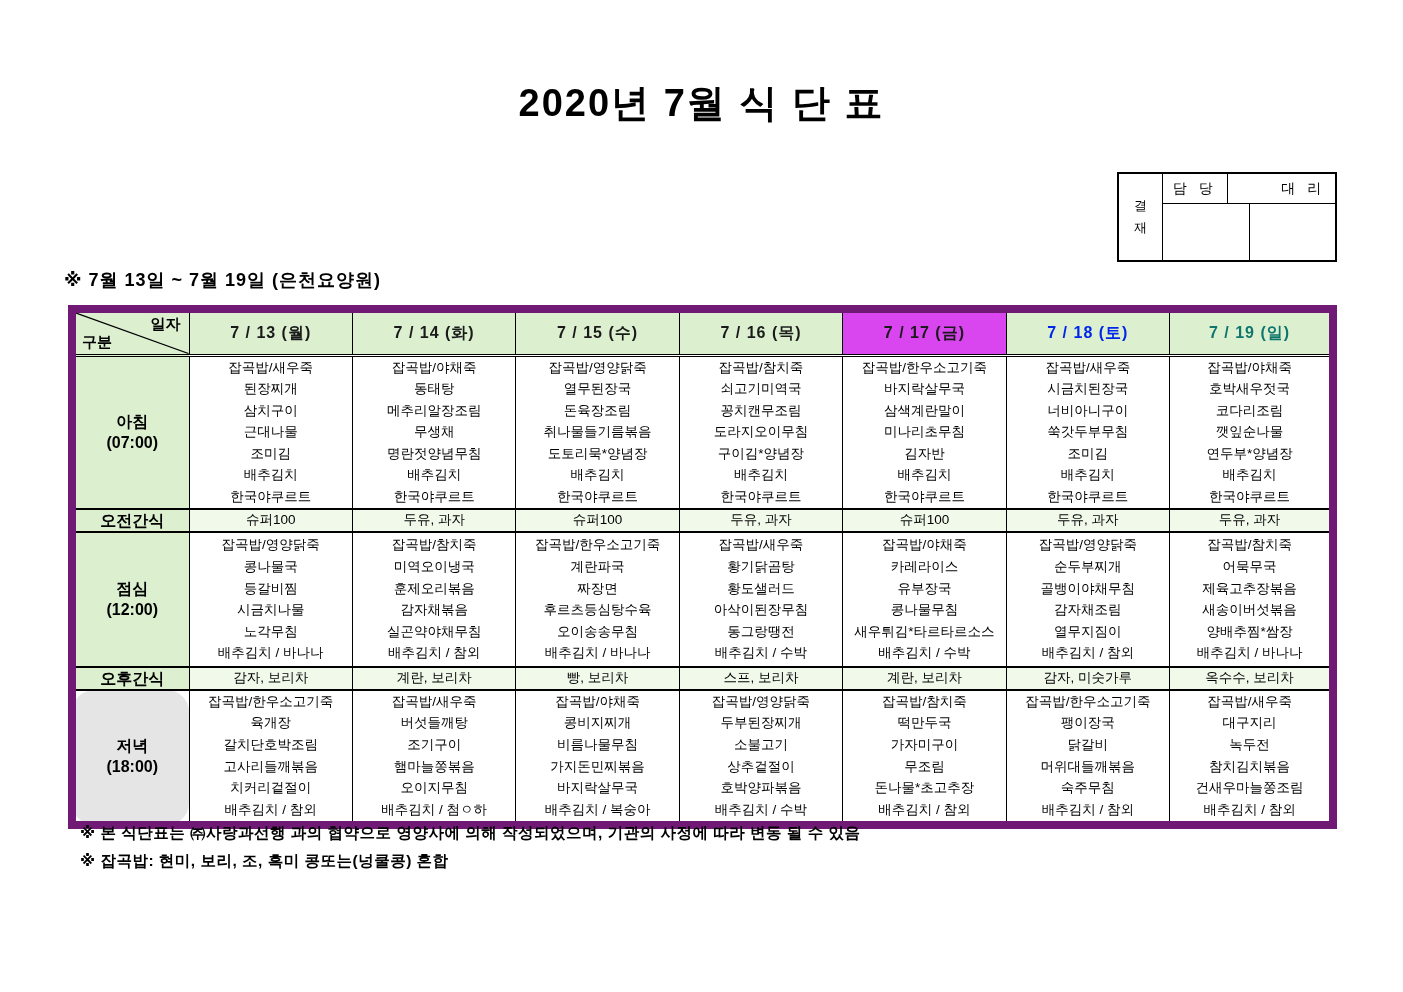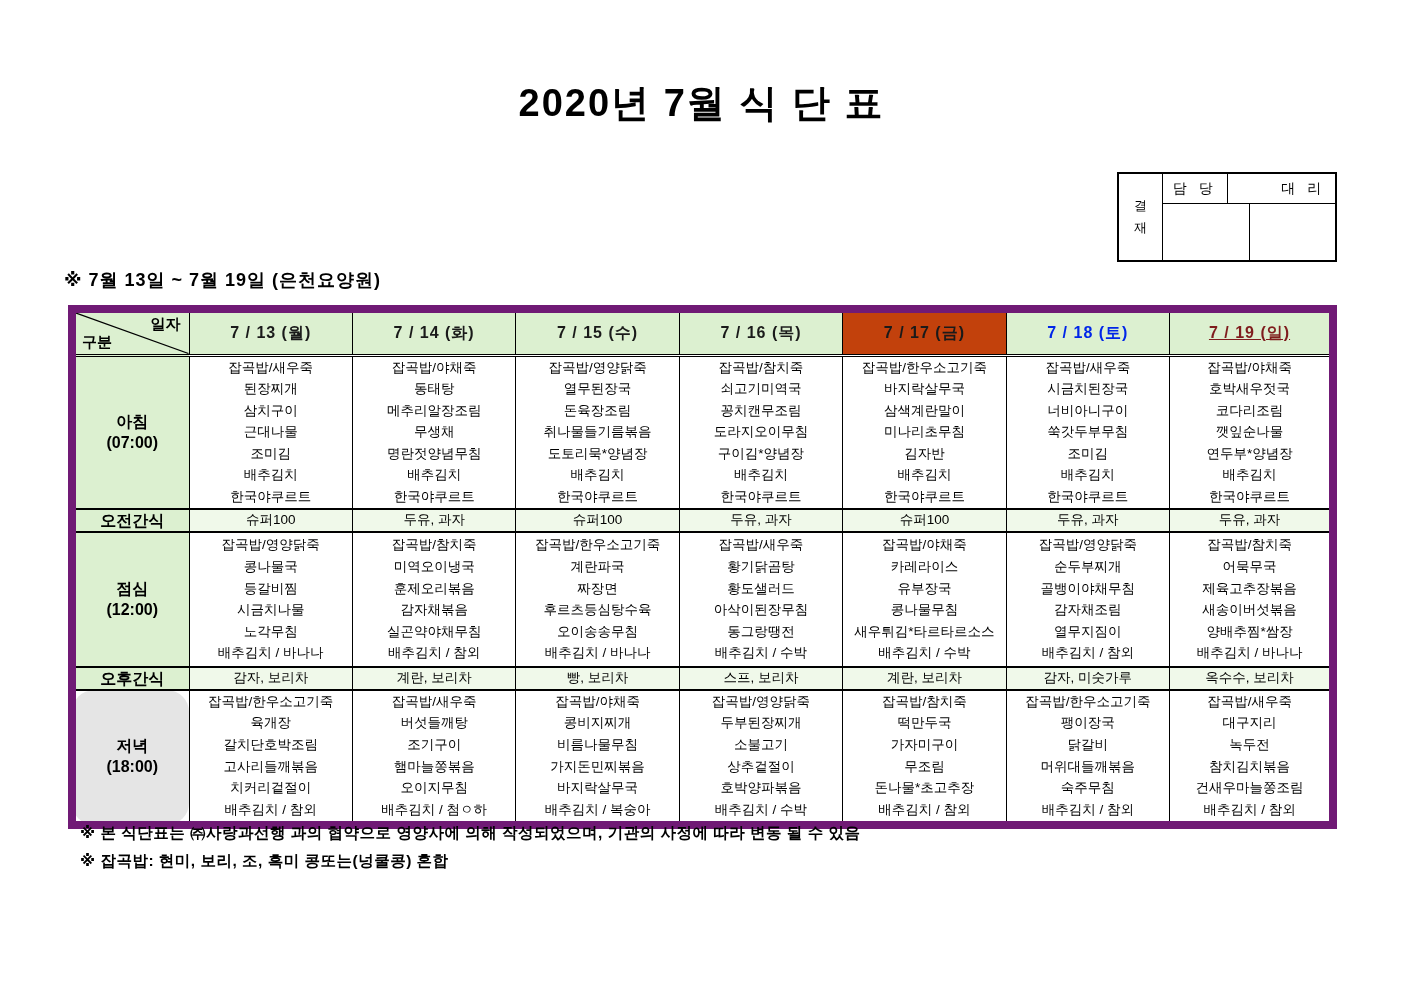--- a/index.html
+++ b/index.html
@@ -110,23 +110,23 @@
             <svg preserveAspectRatio="none" viewBox="0 0 100 100">
               <line x1="0" y1="0" x2="100" y2="100" stroke="#000" stroke-width="1.2" vector-effect="non-scaling-stroke"></line>
             </svg>
             <span class="corner-top">일자</span>
             <span class="corner-bot">구분</span>
           </td>
           <td class="dayhead" style="background: rgb(220, 240, 208); color: rgb(26, 26, 26);">7 / 13 (월)</td>
           <td class="dayhead" style="background: rgb(220, 240, 208); color: rgb(26, 26, 26);">7 / 14 (화)</td>
           <td class="dayhead" style="background: rgb(220, 240, 208); color: rgb(26, 26, 26);">7 / 15 (수)</td>
           <td class="dayhead" style="background: rgb(220, 240, 208); color: rgb(26, 26, 26);">7 / 16 (목)</td>
-          <td class="dayhead" style="background: #c2410c; color: rgb(26, 26, 26);">7 / 17 (금)</td>
+          <td class="dayhead" style="background: #d946ef; color: rgb(26, 26, 26);">7 / 17 (금)</td>
           <td class="dayhead" style="background: rgb(220, 240, 208); color: rgb(0, 38, 232);">7 / 18 (토)</td>
-          <td class="dayhead" style="background: rgb(220, 240, 208); color: #7f1d1d; text-decoration: underline;">7 / 19 (일)</td>
+          <td class="dayhead" style="background: rgb(220, 240, 208); color: #0f766e;">7 / 19 (일)</td>
         </tr>
         <tr class="meal7">
           <td class="rowlabel" style="background: rgb(220, 240, 208);">
             <div>아침</div>
             <div>(07:00)</div>
           </td>
           <td class="menucell">
             <div class="mline">잡곡밥/새우죽</div>
             <div class="mline">된장찌개</div>
             <div class="mline">삼치구이</div>

